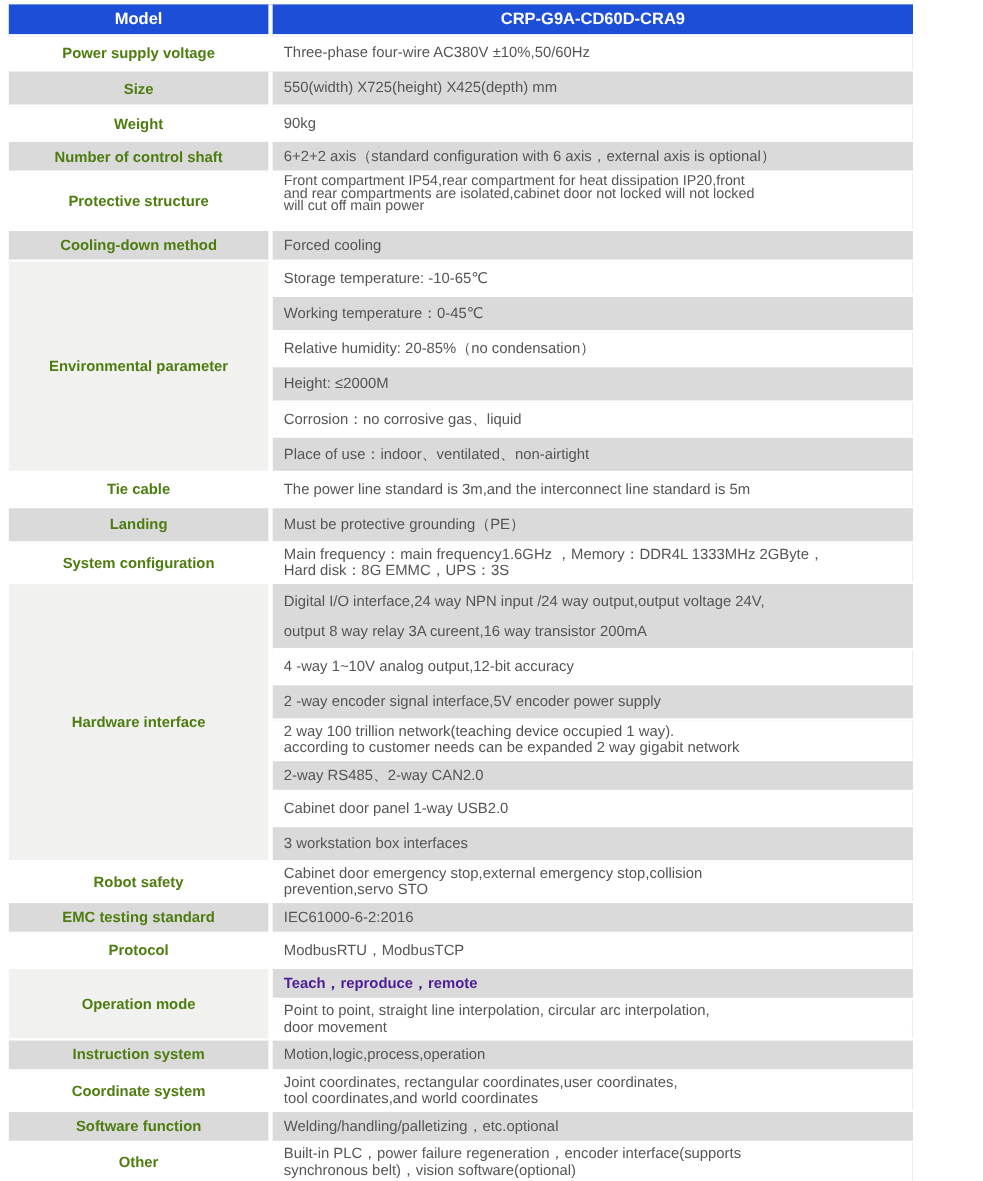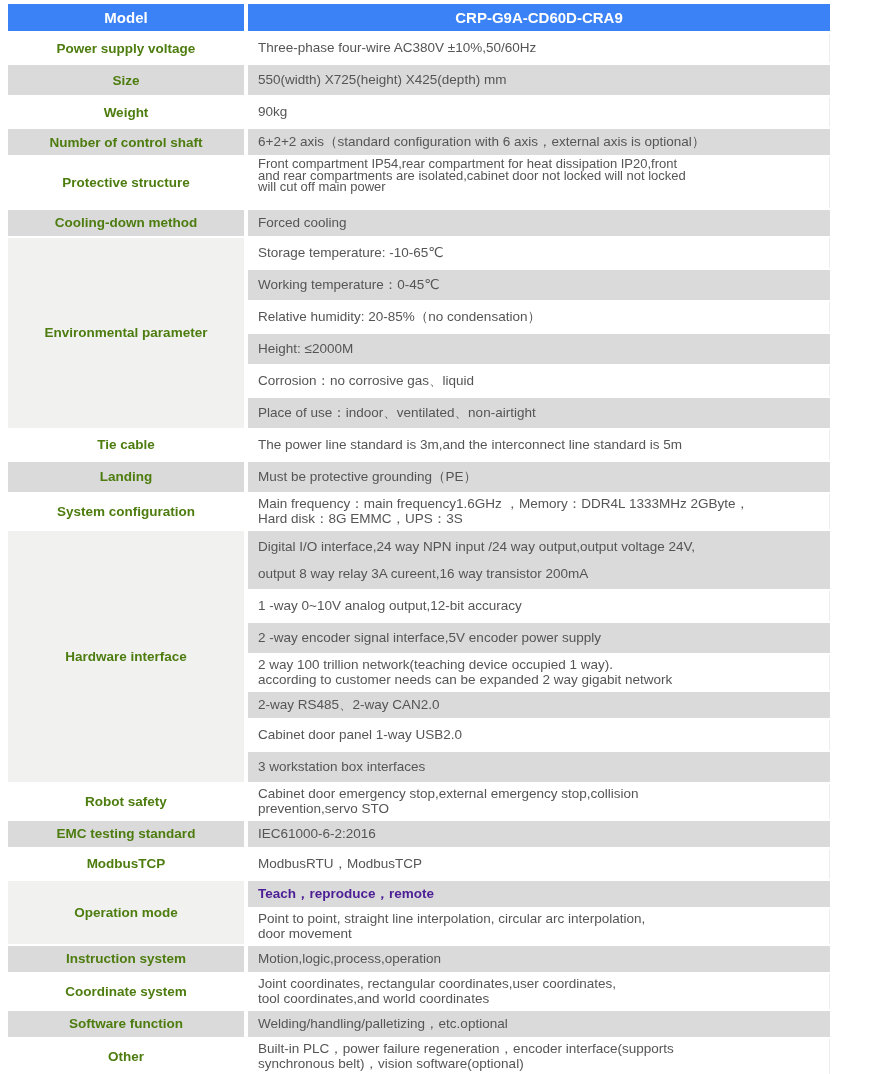--- a/index.html
+++ b/index.html
@@ -11,21 +11,21 @@
   .wrap{padding:4px 0 0 8px;}
   table.spec{
     border-collapse:separate;border-spacing:0;
     width:822px;table-layout:fixed;
   }
   col.c-label{width:240px;}
   col.c-value{width:582px;}
   td{vertical-align:middle;box-sizing:border-box;}
   
   td.head{
-    background:#3b82f6;color:#ffffff;font-weight:bold;font-size:15px;
+    background:#1d4ed8;color:#ffffff;font-weight:bold;font-size:15px;
     text-align:center;padding:5px 8px;line-height:17px;
     border-bottom:2px solid #ffffff;
   }
   td.head.lbl{border-right:4px solid #ffffff;}
   
   td.label{
     font-weight:bold;color:#4d7c0f;font-size:13.5px;text-align:center;
     padding:4px 8px;border-right:4px solid #ffffff;border-bottom:2px solid #ffffff;
     line-height:15px;
   }
@@ -118,21 +118,21 @@
           <td class="label bg-w" rowspan="1">System configuration</td>
           <td class="value bg-w two">Main frequency：main frequency1.6GHz ，Memory：DDR4L 1333MHz 2GByte，
 Hard disk：8G EMMC，UPS：3S</td>
         </tr>
         <tr>
           <td class="label bg-span" rowspan="7">Hardware interface</td>
           <td class="value bg-g spread">Digital I/O interface,24 way NPN input /24 way output,output voltage 24V,
 output 8 way relay 3A cureent,16 way transistor 200mA</td>
         </tr>
         <tr>
-          <td class="value bg-w">1 -way 0~10V analog output,12-bit accuracy</td>
+          <td class="value bg-w">4 -way 1~10V analog output,12-bit accuracy</td>
         </tr>
         <tr>
           <td class="value bg-g">2 -way encoder signal interface,5V encoder power supply</td>
         </tr>
         <tr>
           <td class="value bg-w two">2 way 100 trillion network(teaching device occupied 1 way).
 according to customer needs can be expanded 2 way gigabit network</td>
         </tr>
         <tr>
           <td class="value bg-g short">2-way RS485、2-way CAN2.0</td>
@@ -146,21 +146,21 @@
         <tr>
           <td class="label bg-w" rowspan="1">Robot safety</td>
           <td class="value bg-w two">Cabinet door emergency stop,external emergency stop,collision
 prevention,servo STO</td>
         </tr>
         <tr>
           <td class="label bg-g" rowspan="1">EMC testing standard</td>
           <td class="value bg-g short">IEC61000-6-2:2016</td>
         </tr>
         <tr>
-          <td class="label bg-w" rowspan="1">ModbusTCP</td>
+          <td class="label bg-w" rowspan="1">Protocol</td>
           <td class="value bg-w">ModbusRTU，ModbusTCP</td>
         </tr>
         <tr>
           <td class="label bg-span" rowspan="2">Operation mode</td>
           <td class="value bg-g short boldtxt">Teach，reproduce，remote</td>
         </tr>
         <tr>
           <td class="value bg-w two">Point to point, straight line interpolation, circular arc interpolation,
 door movement</td>
         </tr>

